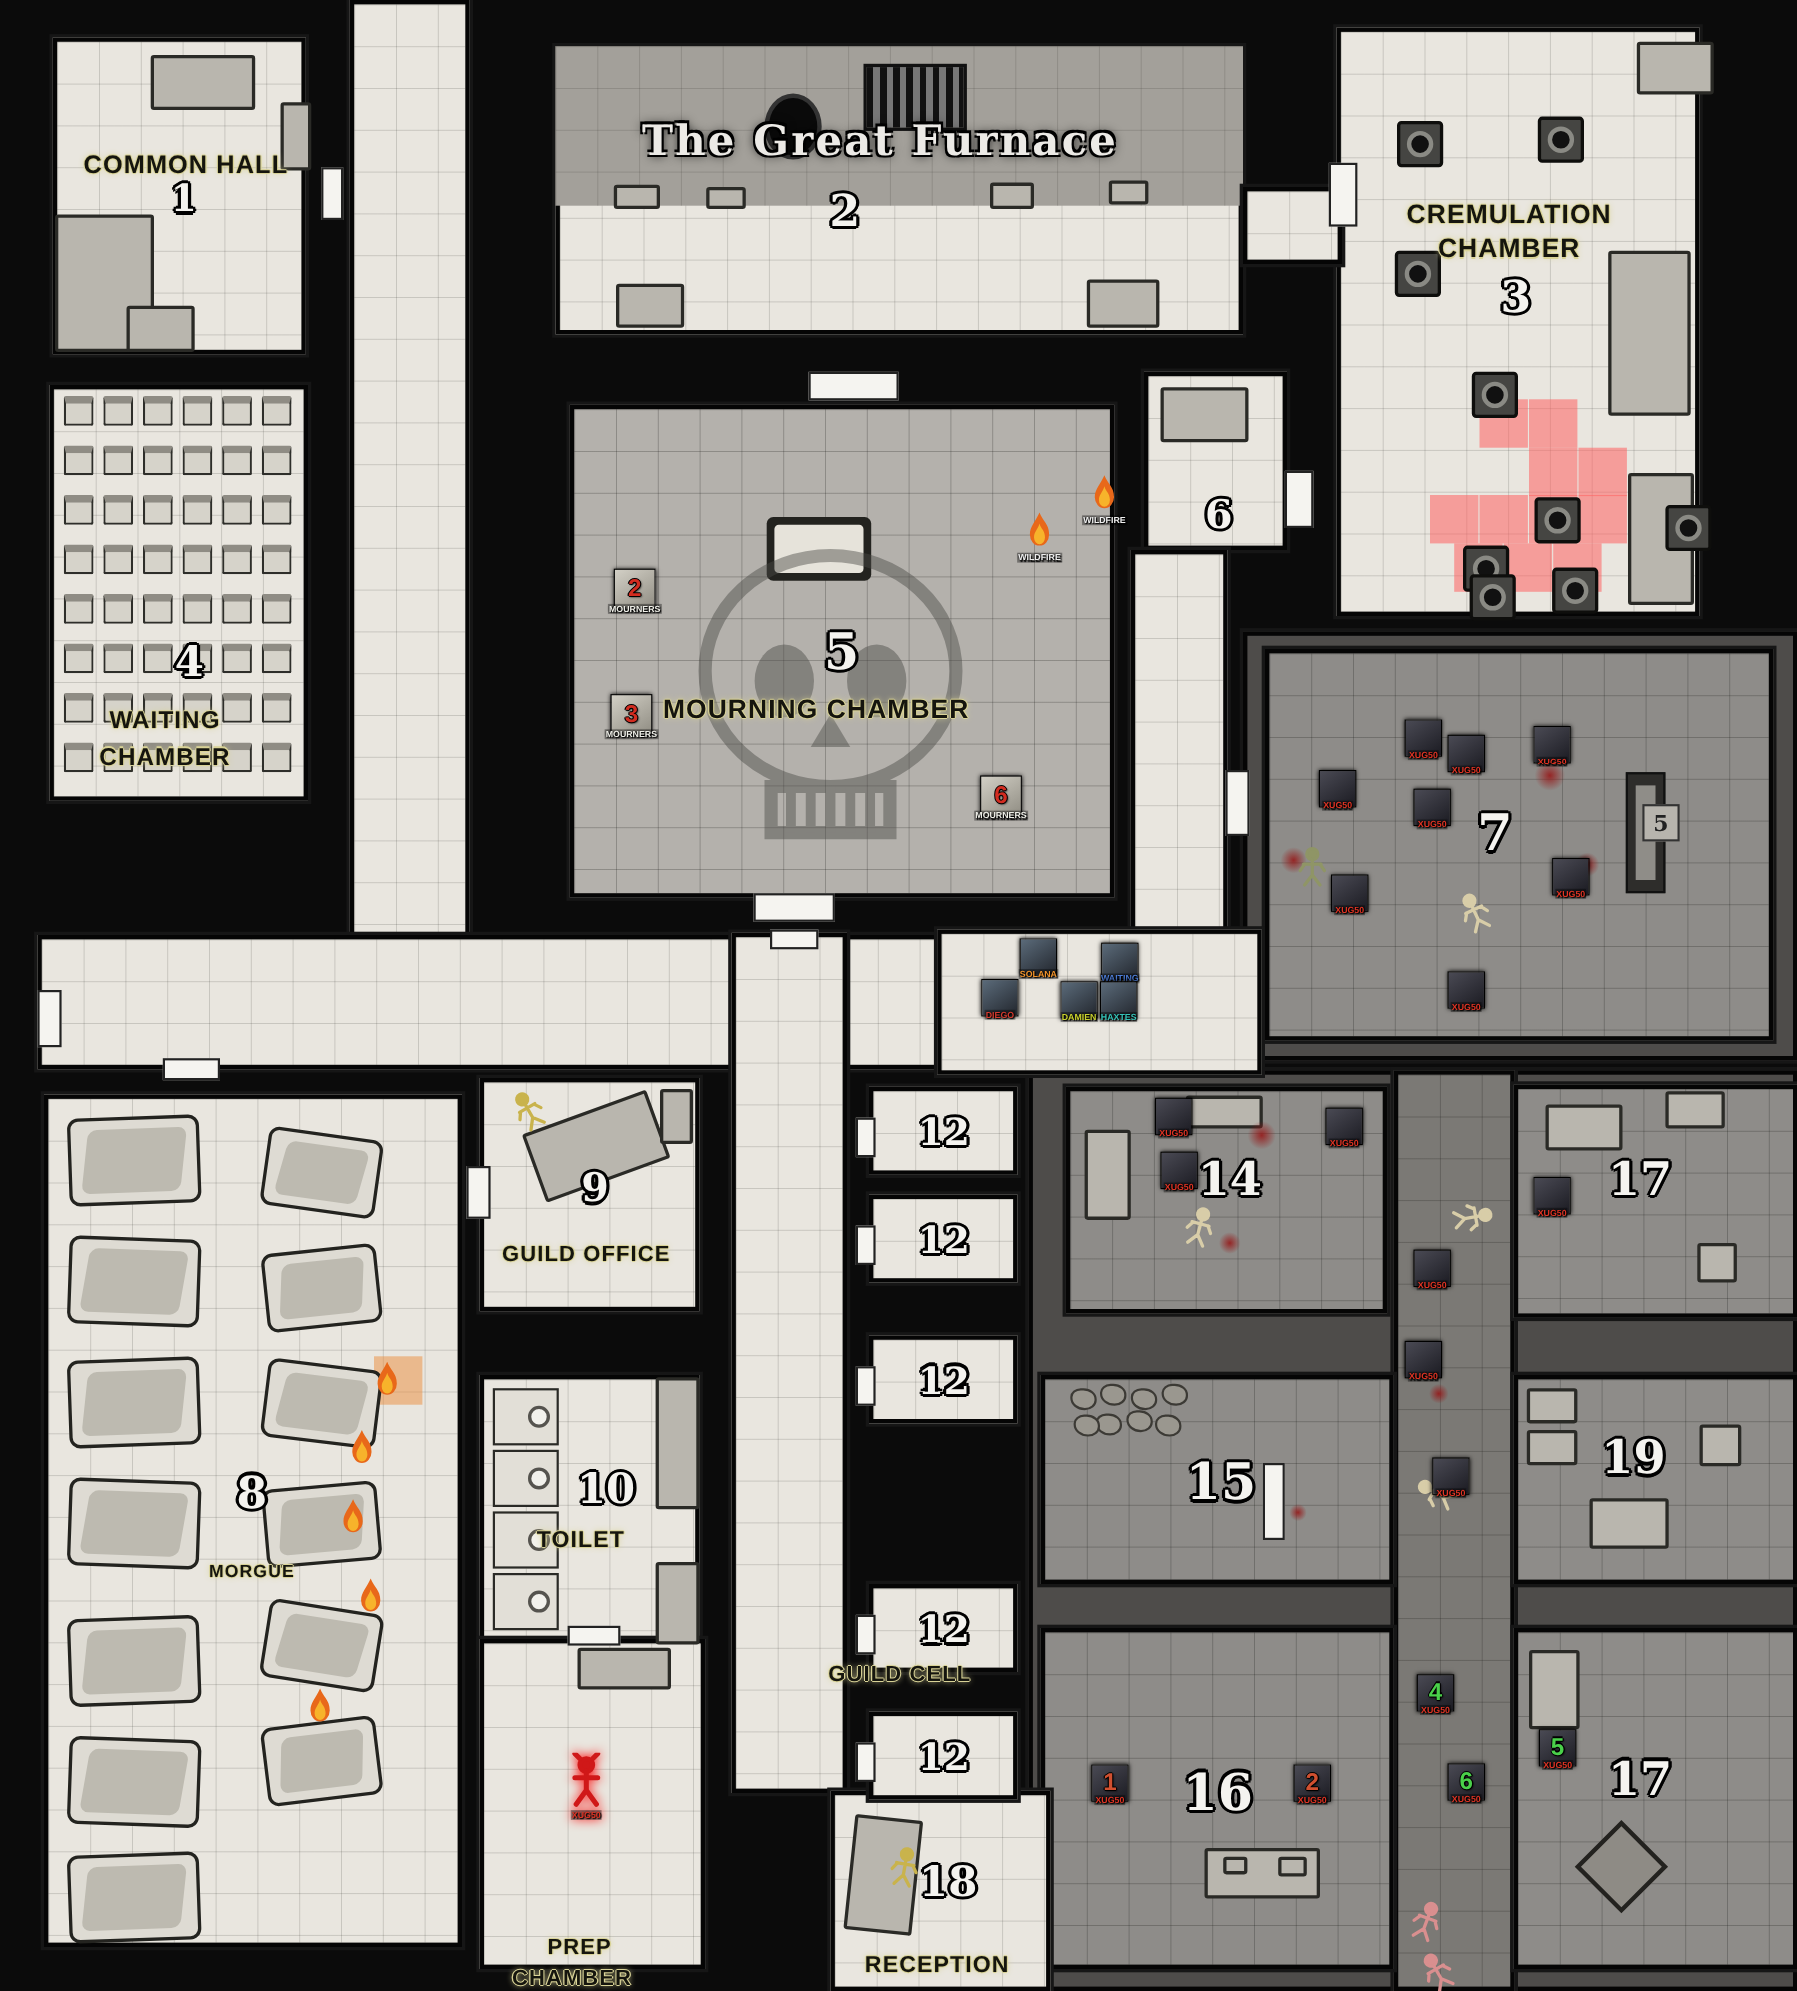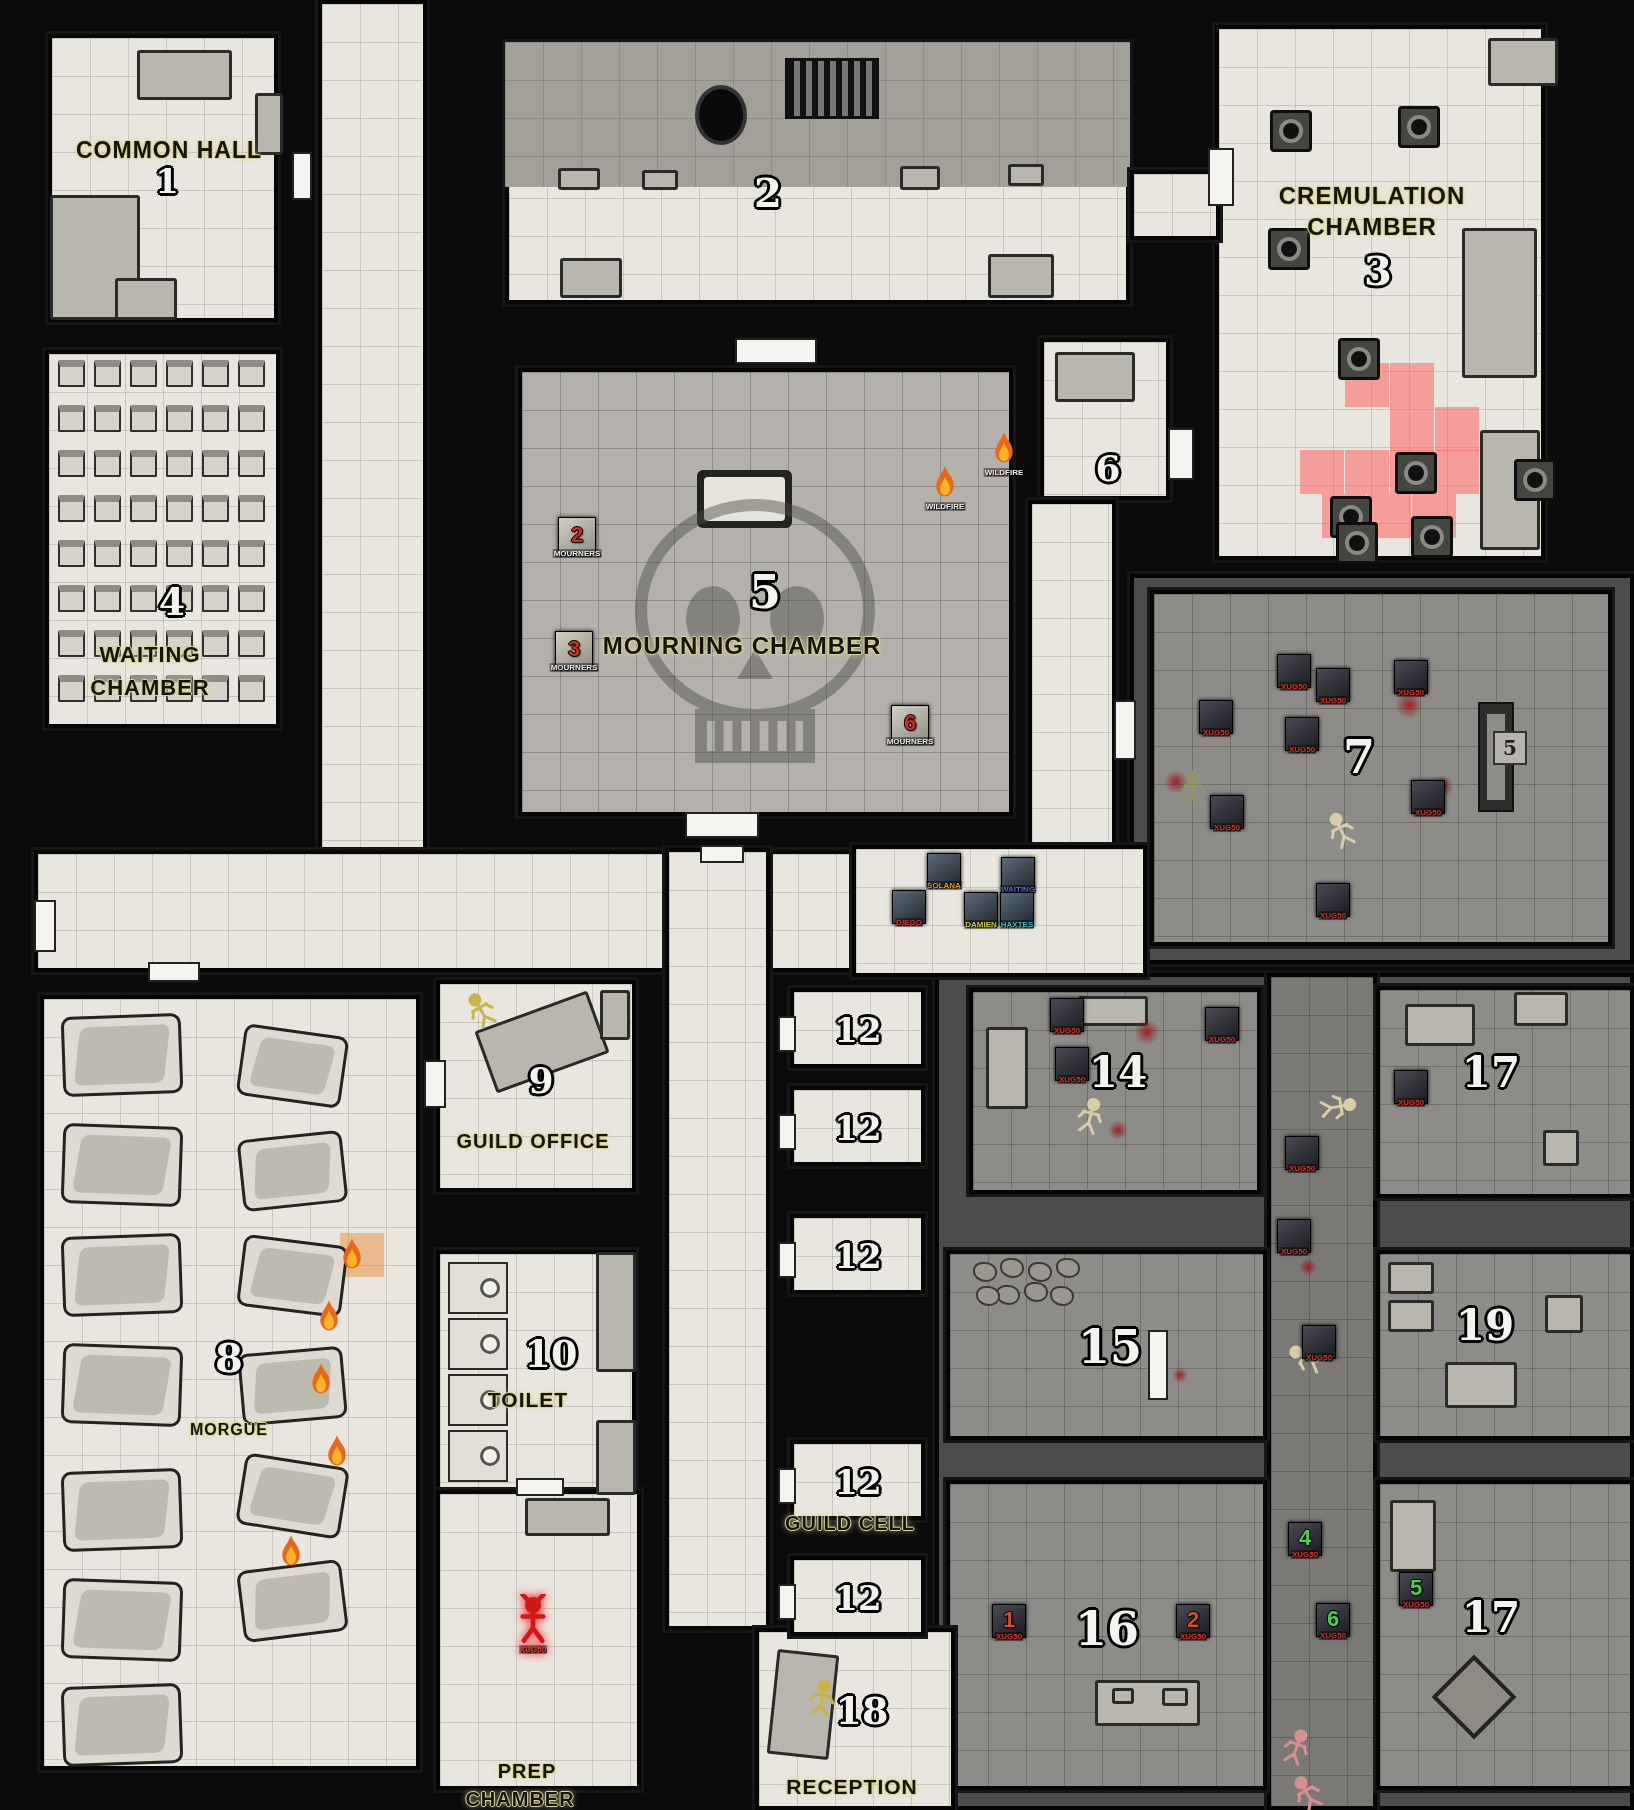--- a/index.html
+++ b/index.html
@@ -473,17 +473,18 @@
     <div class="room-number" style="left: 1485px; top: 1325px; font-size: 42px;">19</div>
     <div class="map-label" style="left: 150px; top: 150px; font-size: 23px; margin-left: 19px;">COMMON HALL</div>
     <div class="map-label" style="left: 1372px; top: 196px; font-size: 24px;">CREMULATION</div>
     <div class="map-label" style="left: 1372px; top: 227px; font-size: 24px;">CHAMBER</div>
     <div class="map-label" style="left: 150px; top: 655px; font-size: 22px;">WAITING</div>
     <div class="map-label" style="left: 150px; top: 688px; font-size: 22px;">CHAMBER</div>
     <div class="map-label" style="left: 742px; top: 646px; font-size: 24px;">MOURNING CHAMBER</div>
     <div class="map-label" style="left: 229px; top: 1430px; font-size: 16px;">MORGUE</div>
     <div class="map-label" style="left: 533px; top: 1141px; font-size: 20px;">GUILD OFFICE</div>
     <div class="map-label" style="left: 528px; top: 1400px; font-size: 21px;">TOILET</div>
-    <div class="map-label" style="left: 850px; top: 1523px; font-size: 20px;">GUILD CELL</div>
+    <div class="map-label" style="left: 818px; top: 1523px; font-size: 20px;">GUILD CELL</div>
     <div class="map-label" style="left: 852px; top: 1787px; font-size: 21px;">RECEPTION</div>
     <div class="map-label" style="left: 527px; top: 1771px; font-size: 20px;">PREP</div>
     <div class="map-label" style="left: 520px; top: 1799px; font-size: 20px;">CHAMBER</div>
+    <div class="furnace-title" style="left: 800px; top: 127px; font-size: 38px;">The Great Furnace</div>
   </div>
 
 </body></html>

